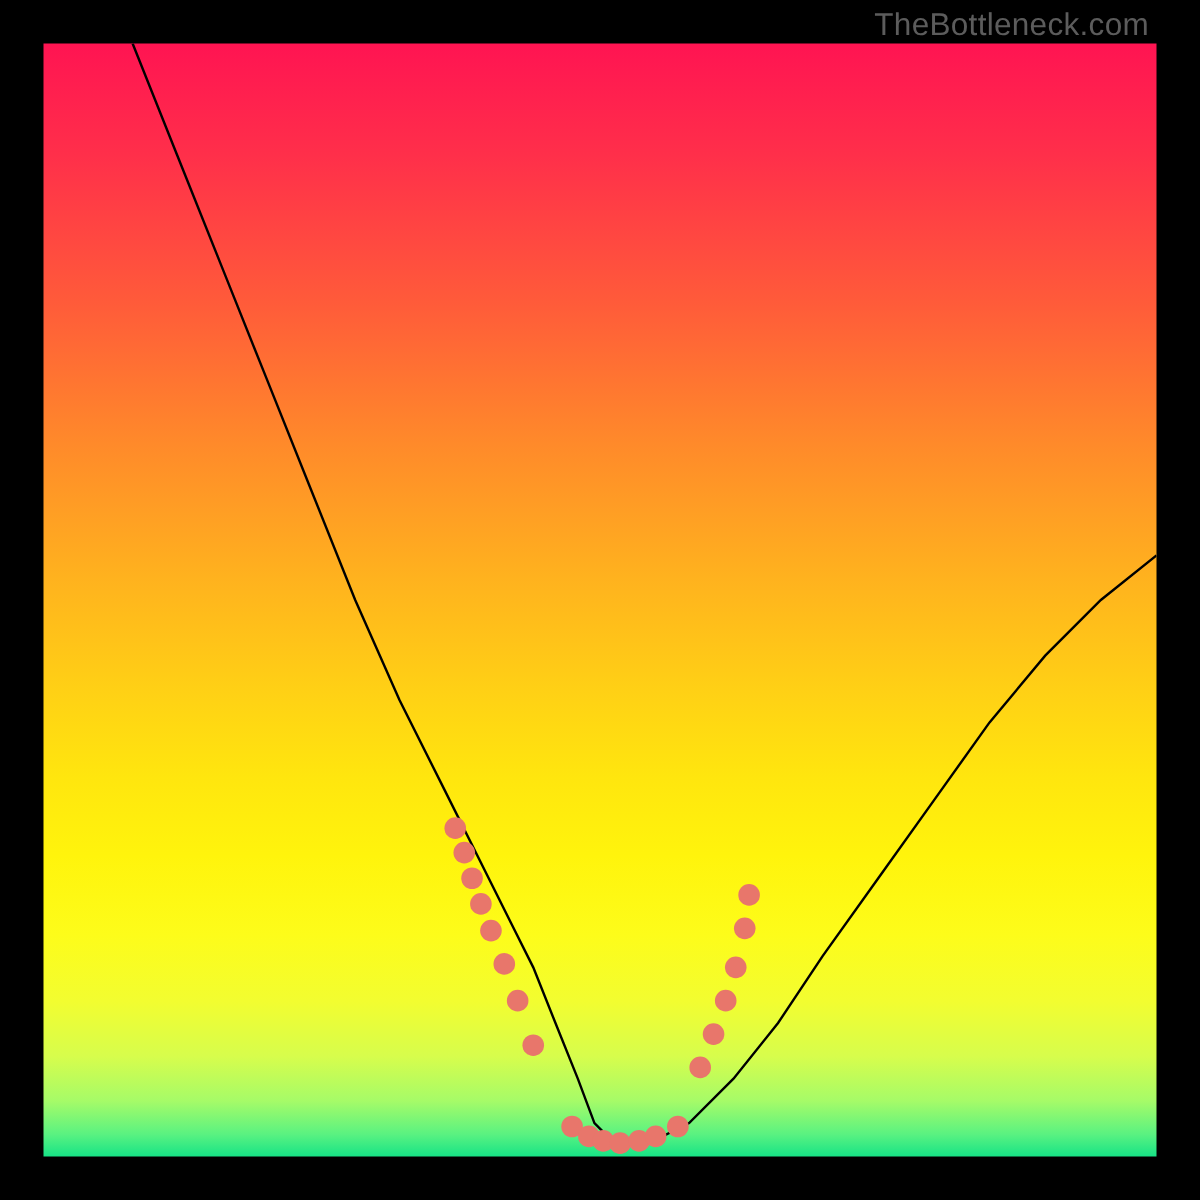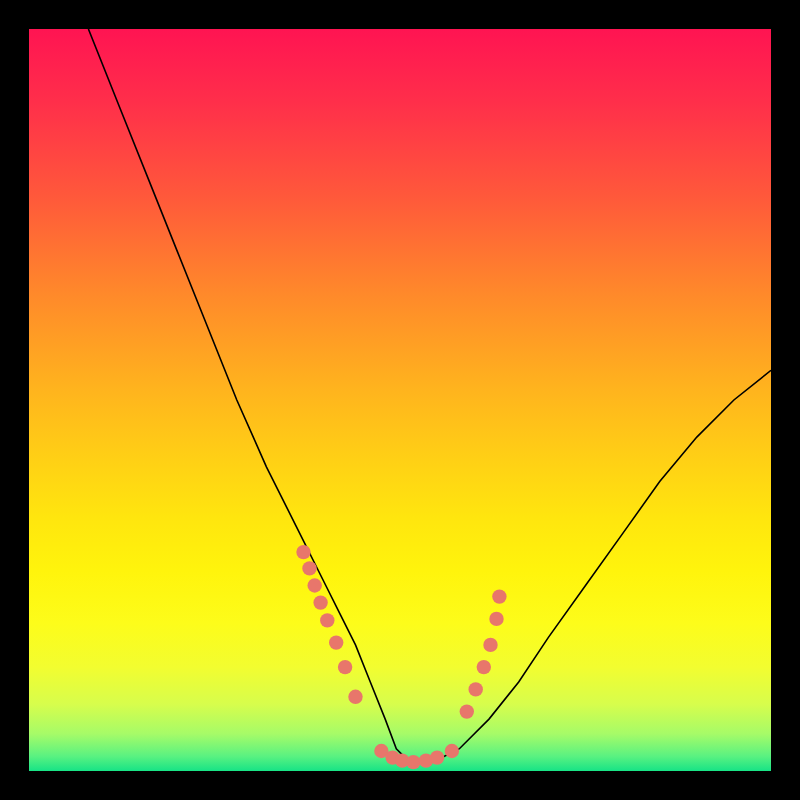--- a/index.html
+++ b/index.html
@@ -89,13 +89,14 @@
           <circle cx="422.9" cy="722.0" r="7.2" fill="#e8766b"></circle>
           <circle cx="437.8" cy="682.6" r="7.2" fill="#e8766b"></circle>
           <circle cx="446.7" cy="660.4" r="7.2" fill="#e8766b"></circle>
           <circle cx="454.8" cy="638.1" r="7.2" fill="#e8766b"></circle>
           <circle cx="461.5" cy="615.9" r="7.2" fill="#e8766b"></circle>
           <circle cx="467.5" cy="589.9" r="7.2" fill="#e8766b"></circle>
           <circle cx="470.4" cy="567.6" r="7.2" fill="#e8766b"></circle>
         </g>
     </svg>
   </div>
+  <div class="watermark">TheBottleneck.com</div>
 </div>
 
 </body></html>

